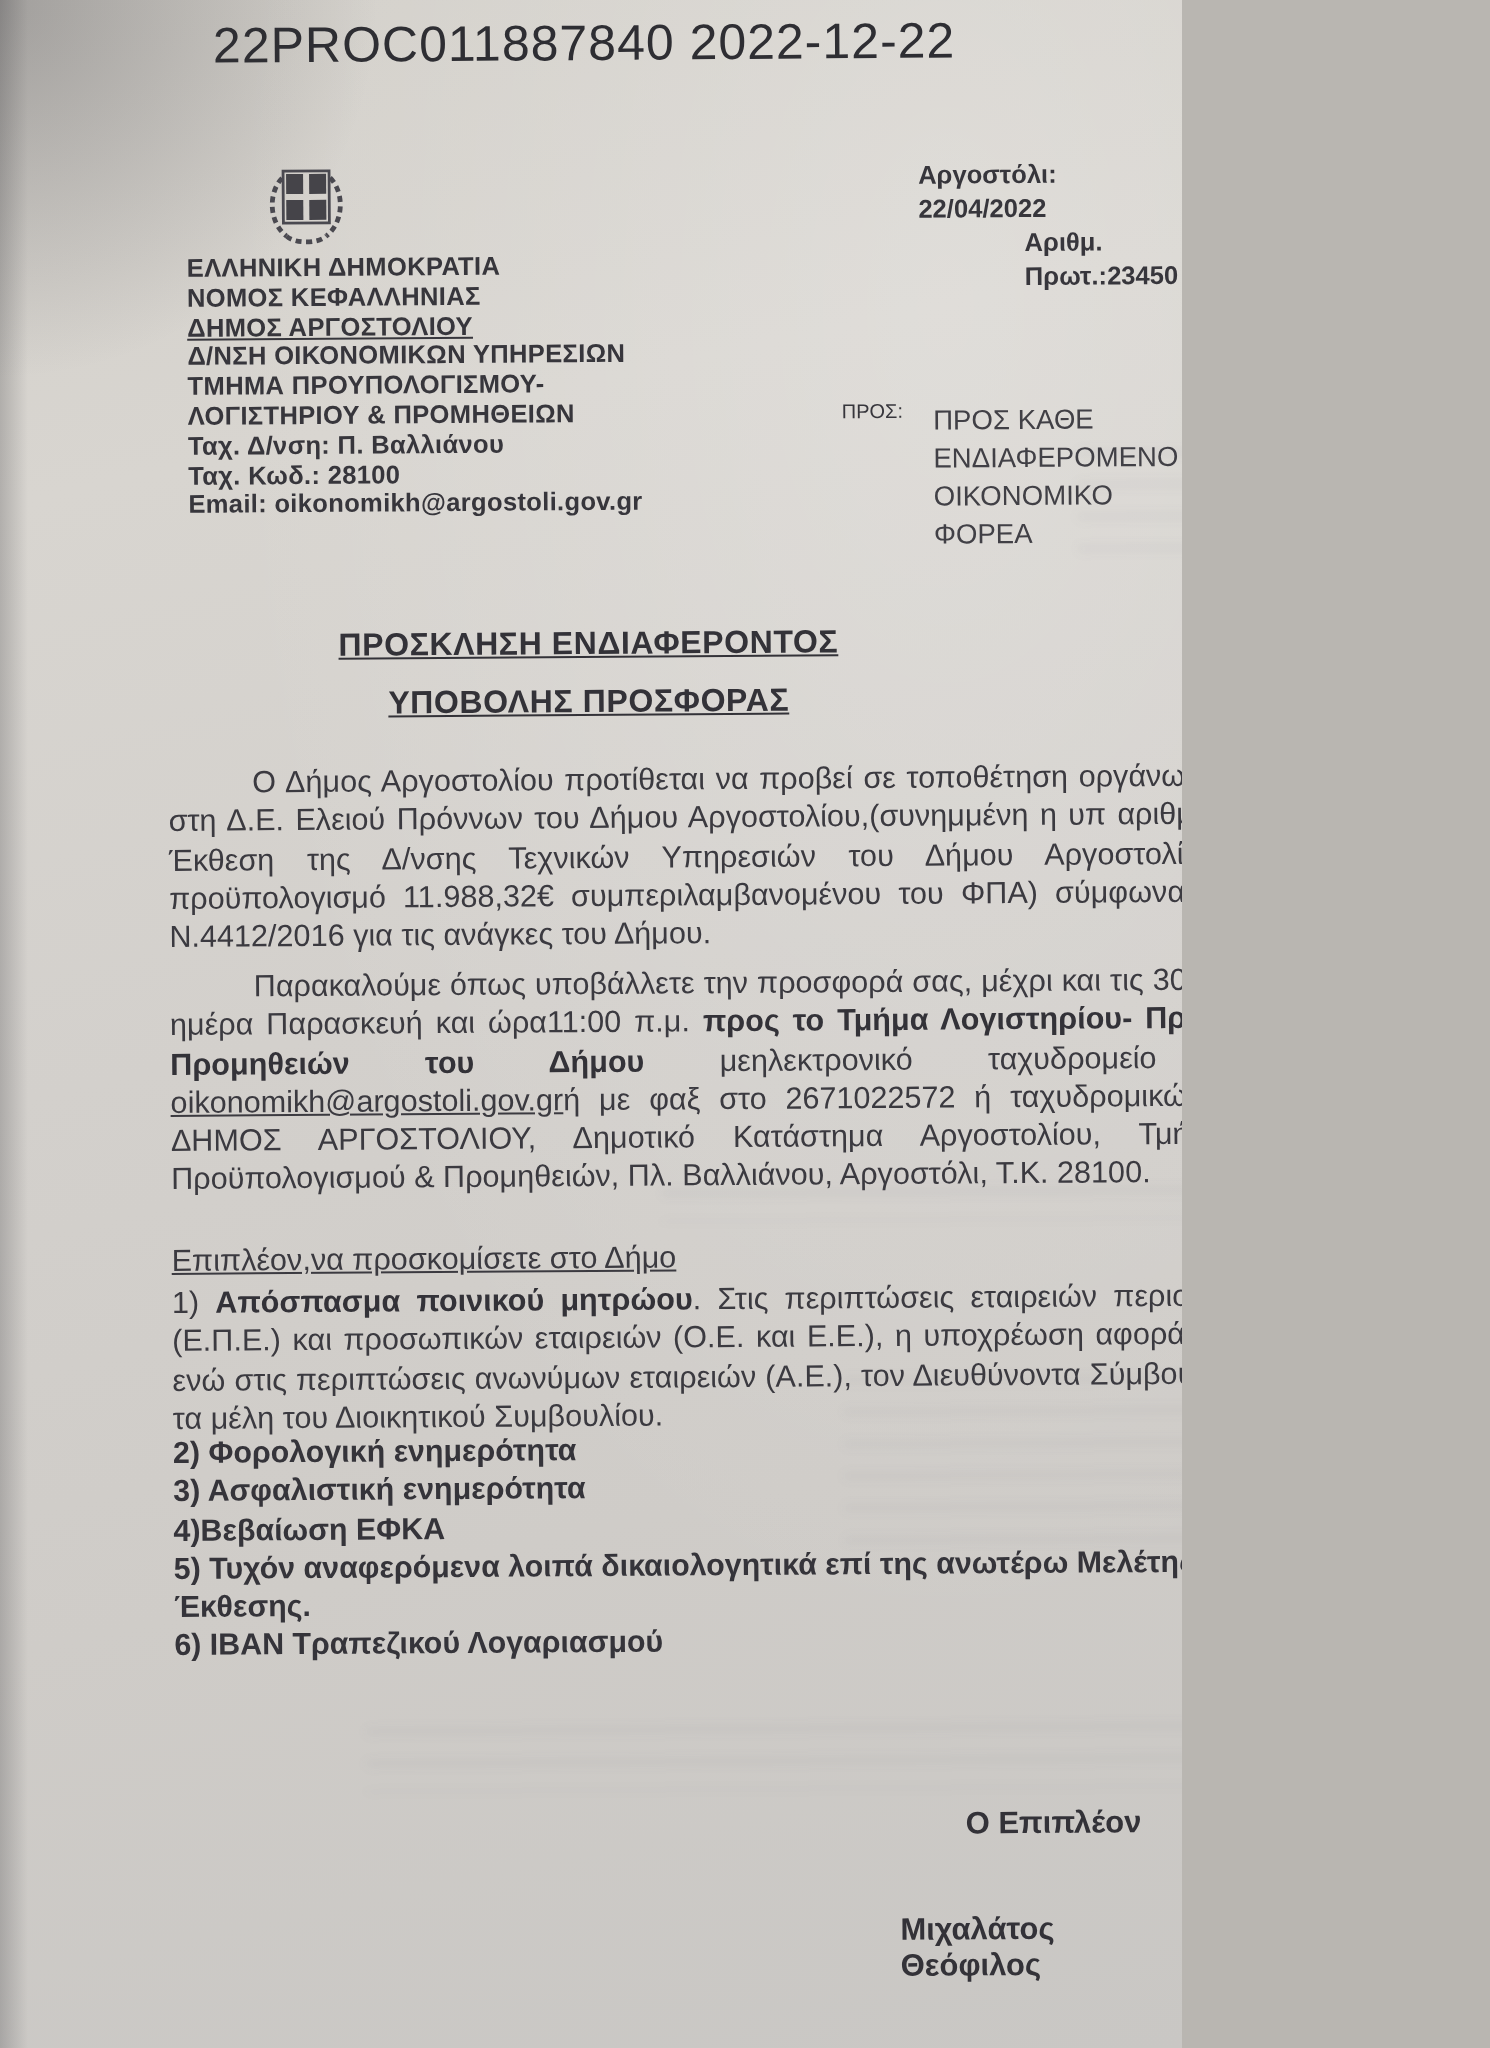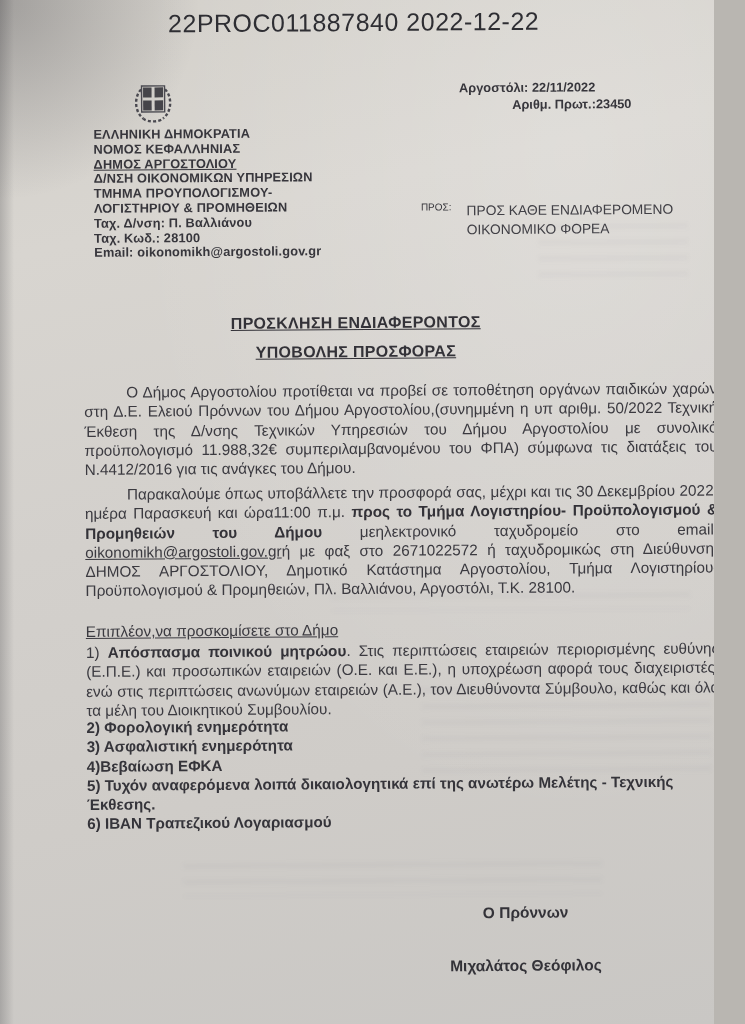--- a/index.html
+++ b/index.html
@@ -2,21 +2,21 @@
 <html><head>
 <meta charset="utf-8">
 <style>
   html, body { margin: 0; padding: 0; }
   body {
     width: 745px; height: 1024px; overflow: hidden;
     background: #b9b6b1;
     font-family: "Liberation Sans", sans-serif;
   }
   .photo {
-    position: relative; width: 714px; height: 1024px; overflow: hidden;
+    position: relative; width: 591px; height: 1024px; overflow: hidden;
     background:
       radial-gradient(circle at 0% 0%, rgba(45,44,50,0.30), rgba(45,44,50,0) 16%),
       linear-gradient(to right, rgba(40,40,45,0.22) 0px, rgba(40,40,45,0) 14px),
       radial-gradient(ellipse at 80% 15%, rgba(255,255,255,0.20), rgba(255,255,255,0) 55%),
       linear-gradient(168deg, #d3d0ca 0%, #d8d5d0 22%, #d3d0cc 48%, #cfccc8 72%, #c9c7c4 100%);
   }
   .content {
     position: absolute; inset: 0;
     transform: rotate(-0.4deg);
     color: #3a393f;
@@ -112,21 +112,21 @@
       <div class="u">ΔΗΜΟΣ ΑΡΓΟΣΤΟΛΙΟΥ</div>
       <div>Δ/ΝΣΗ ΟΙΚΟΝΟΜΙΚΩΝ ΥΠΗΡΕΣΙΩΝ</div>
       <div>ΤΜΗΜΑ ΠΡΟΥΠΟΛΟΓΙΣΜΟΥ-</div>
       <div>ΛΟΓΙΣΤΗΡΙΟΥ &amp; ΠΡΟΜΗΘΕΙΩΝ</div>
       <div>Ταχ. Δ/νση: Π. Βαλλιάνου</div>
       <div>Ταχ. Κωδ.: 28100</div>
       <div>Email: oikonomikh@argostoli.gov.gr</div>
     </div>
 
     <div class="meta">
-      <div>Αργοστόλι: 22/11/2022</div>
+      <div>Αργοστόλι: 22/04/2022</div>
       <div class="line2">Αριθμ. Πρωτ.:23450</div>
     </div>
 
     <div class="pros">
       <div class="label">ΠΡΟΣ:</div>
       <div class="value">
         <div>ΠΡΟΣ ΚΑΘΕ ΕΝΔΙΑΦΕΡΟΜΕΝΟ</div>
         <div>ΟΙΚΟΝΟΜΙΚΟ ΦΟΡΕΑ</div>
       </div>
     </div>
@@ -145,17 +145,17 @@
     <div class="para item1 item"><span>1) </span><b>Απόσπασμα ποινικού μητρώου</b><span>. Στις περιπτώσεις εταιρειών περιορισμένης ευθύνης (Ε.Π.Ε.) και προσωπικών εταιρειών (Ο.Ε. και Ε.Ε.), η υποχρέωση αφορά τους διαχειριστές, ενώ στις περιπτώσεις ανωνύμων εταιρειών (Α.Ε.), τον Διευθύνοντα Σύμβουλο, καθώς και όλα τα μέλη του Διοικητικού Συμβουλίου.</span></div>
 
     <div class="items">
       <div>2) Φορολογική ενημερότητα</div>
       <div>3) Ασφαλιστική ενημερότητα</div>
       <div>4)Βεβαίωση ΕΦΚΑ</div>
       <div>5) Τυχόν αναφερόμενα λοιπά δικαιολογητικά επί της ανωτέρω Μελέτης - Τεχνικής Έκθεσης.</div>
       <div>6) ΙΒΑΝ Τραπεζικού Λογαριασμού</div>
     </div>
 
-    <div class="sig-title">Ο Πρόννων</div>
+    <div class="sig-title">Ο Επιπλέον</div>
     <div class="sig-name">Μιχαλάτος Θεόφιλος</div>
 
   </div>
 </div>
 
 </body></html>

